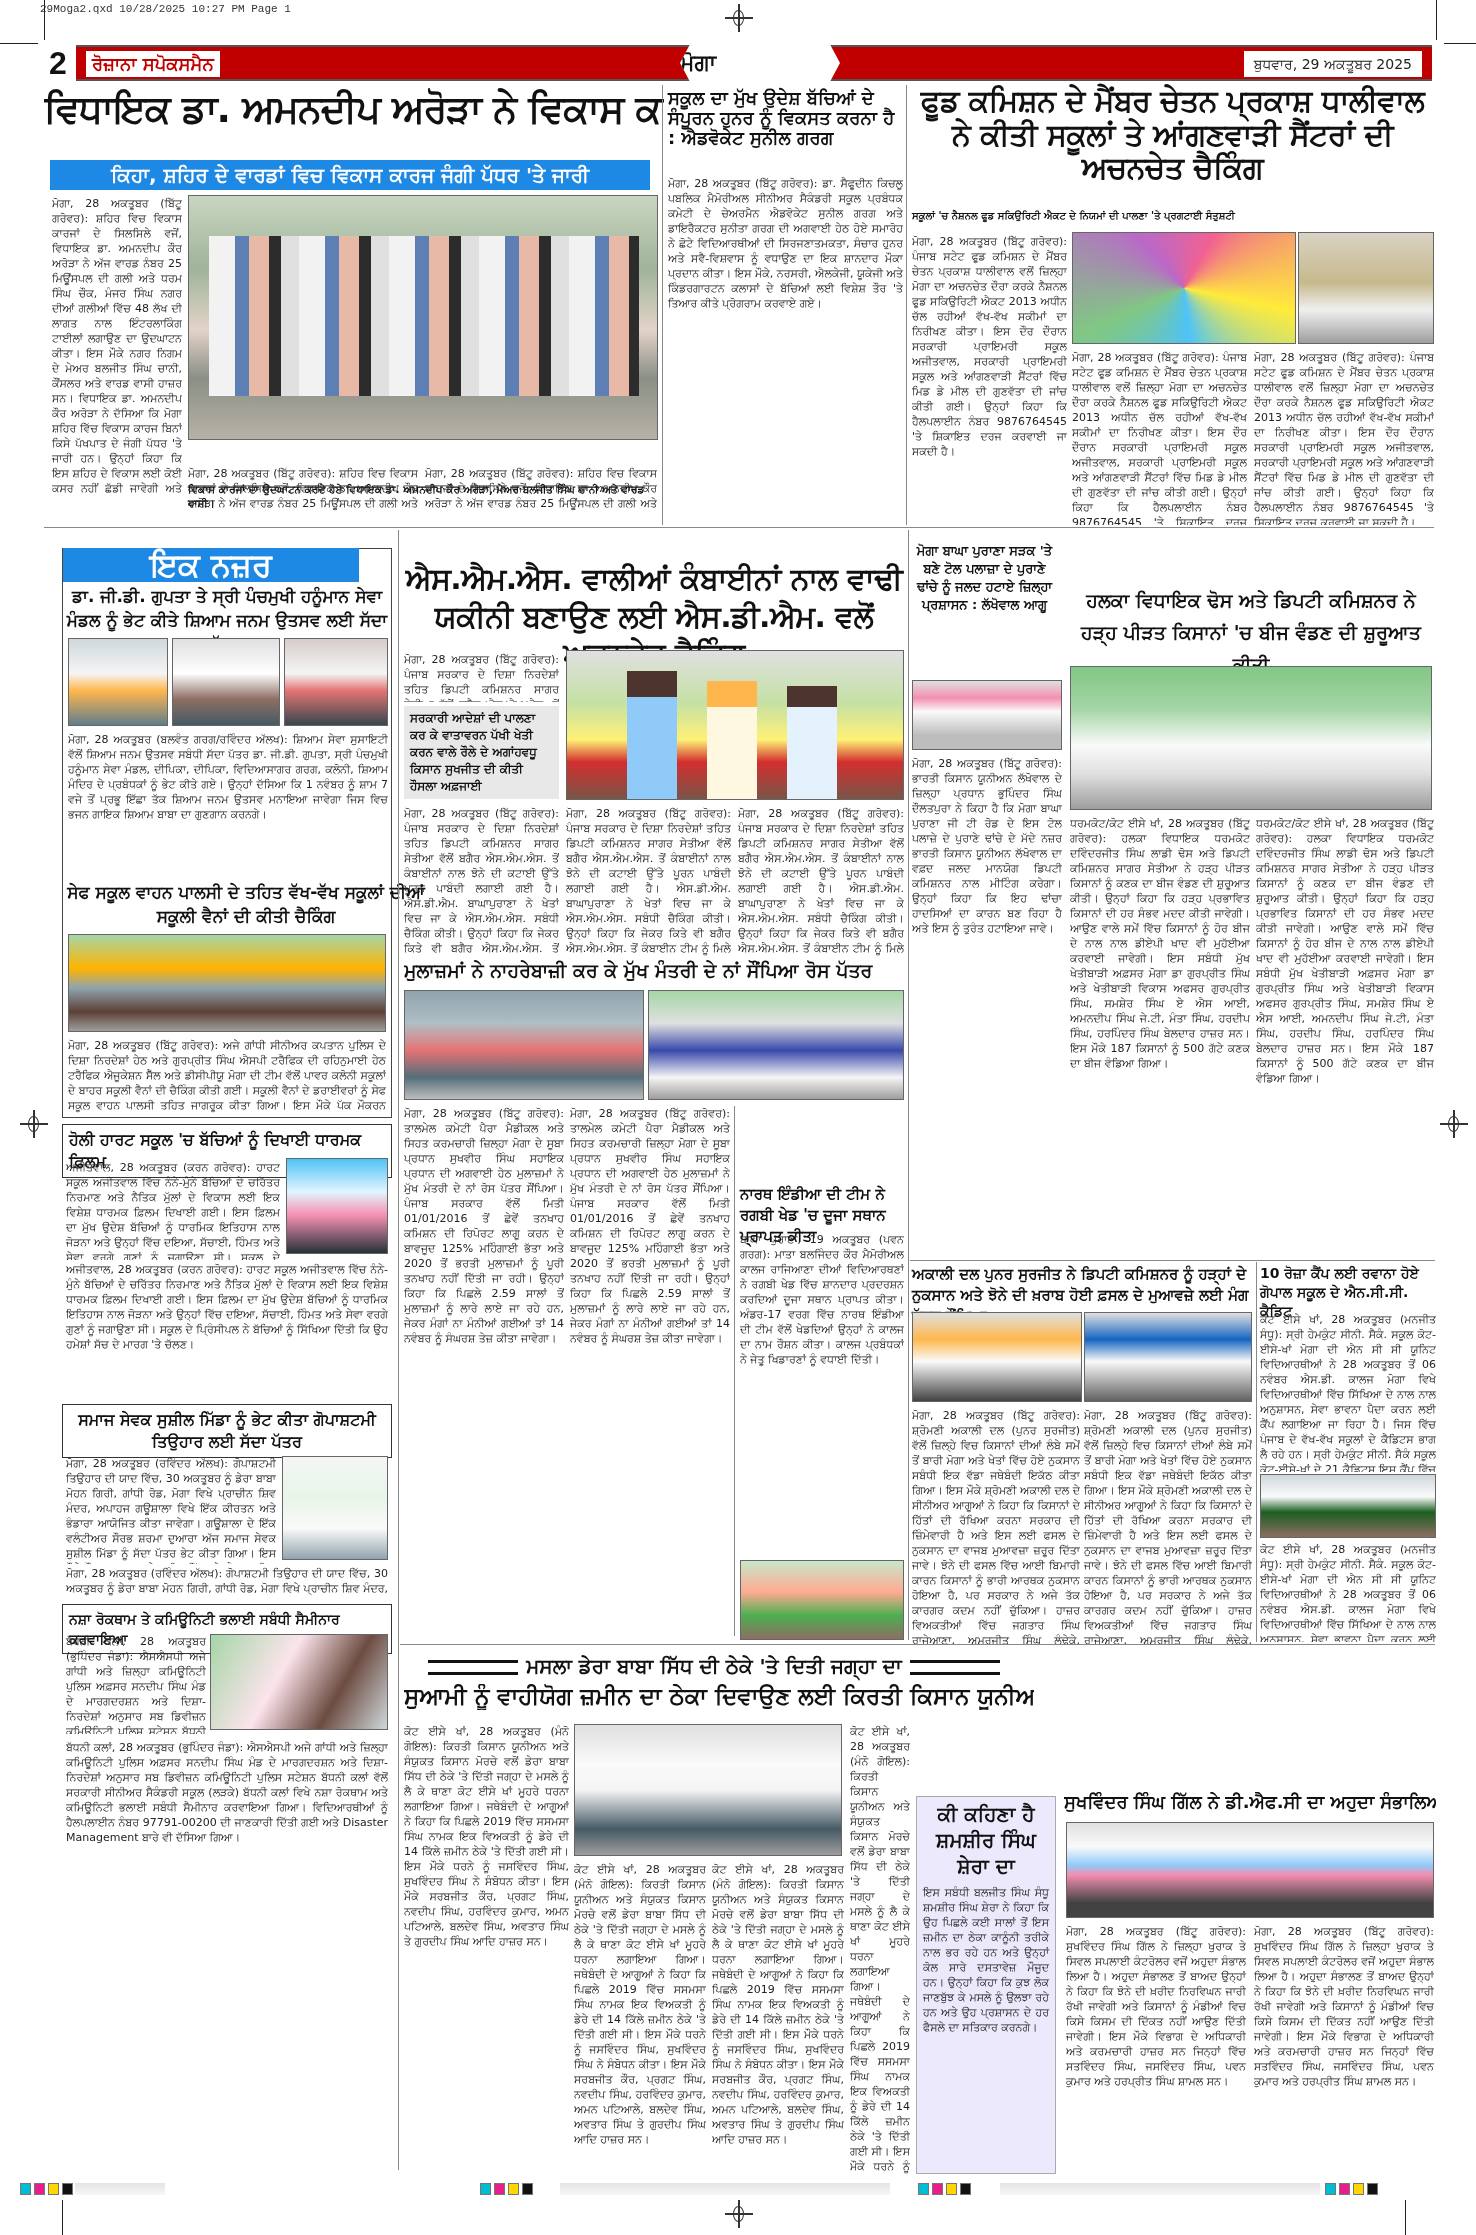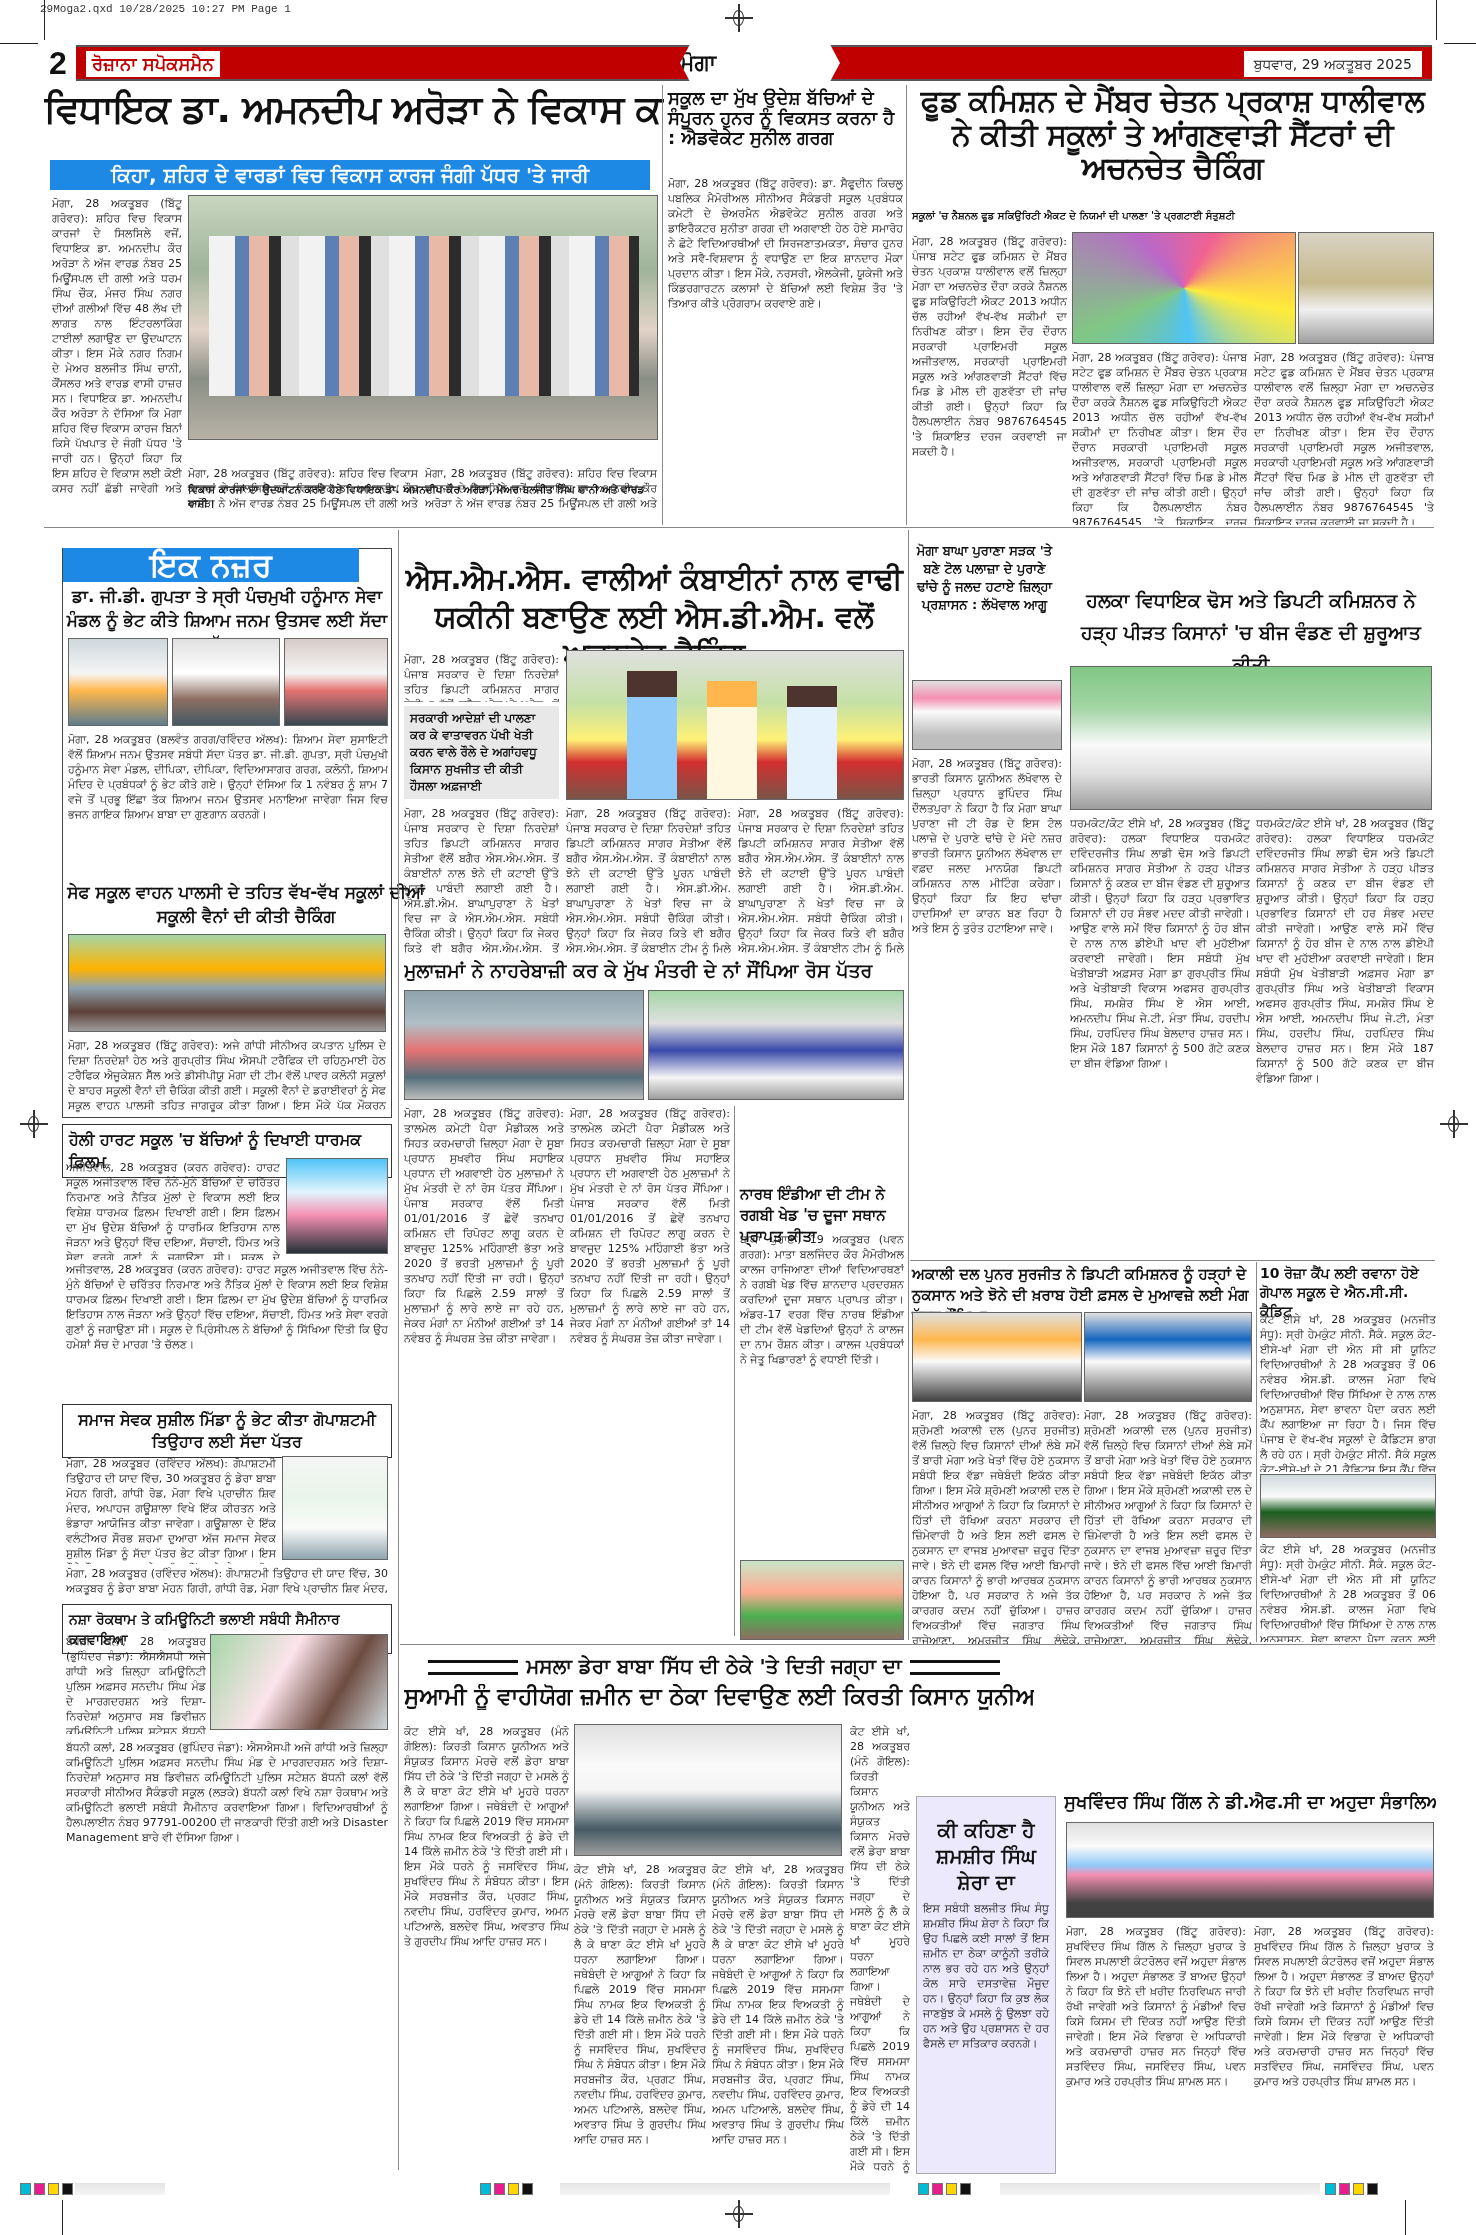--- a/index.html
+++ b/index.html
@@ -174,21 +174,21 @@
 
 <div class="block kicker" style="left:404px;top:1652px;width:620px">ਮਸਲਾ ਡੇਰਾ ਬਾਬਾ ਸਿੱਧ ਦੀ ਠੇਕੇ 'ਤੇ ਦਿਤੀ ਜਗ੍ਹਾ ਦਾ</div>
 <div class="block hl" style="left:404px;top:1684px;width:630px;font-size:23px;white-space:nowrap;overflow:hidden">ਸੁਆਮੀ ਨੂੰ ਵਾਹੀਯੋਗ ਜ਼ਮੀਨ ਦਾ ਠੇਕਾ ਦਿਵਾਉਣ ਲਈ ਕਿਰਤੀ ਕਿਸਾਨ ਯੂਨੀਅਨ ਨੇ ਲਗਾਇਆ ਥਾਣੇ ਮੂਹਰੇ ਧਰਨਾ</div>
 <div class="block body-text" style="left:404px;top:1724px;width:165px;height:450px">ਕੋਟ ਈਸੇ ਖਾਂ, 28 ਅਕਤੂਬਰ (ਮੰਨੋ ਗੋਇਲ): ਕਿਰਤੀ ਕਿਸਾਨ ਯੂਨੀਅਨ ਅਤੇ ਸੰਯੁਕਤ ਕਿਸਾਨ ਮੋਰਚੇ ਵਲੋਂ ਡੇਰਾ ਬਾਬਾ ਸਿੱਧ ਦੀ ਠੇਕੇ 'ਤੇ ਦਿੱਤੀ ਜਗ੍ਹਾ ਦੇ ਮਸਲੇ ਨੂੰ ਲੈ ਕੇ ਥਾਣਾ ਕੋਟ ਈਸੇ ਖਾਂ ਮੂਹਰੇ ਧਰਨਾ ਲਗਾਇਆ ਗਿਆ। ਜਥੇਬੰਦੀ ਦੇ ਆਗੂਆਂ ਨੇ ਕਿਹਾ ਕਿ ਪਿਛਲੇ 2019 ਵਿੱਚ ਸਸਮਸਾ ਸਿੰਘ ਨਾਮਕ ਇਕ ਵਿਅਕਤੀ ਨੂੰ ਡੇਰੇ ਦੀ 14 ਕਿੱਲੇ ਜ਼ਮੀਨ ਠੇਕੇ 'ਤੇ ਦਿੱਤੀ ਗਈ ਸੀ। ਇਸ ਮੌਕੇ ਧਰਨੇ ਨੂੰ ਜਸਵਿੰਦਰ ਸਿੰਘ, ਸੁਖਵਿੰਦਰ ਸਿੰਘ ਨੇ ਸੰਬੋਧਨ ਕੀਤਾ। ਇਸ ਮੌਕੇ ਸਰਬਜੀਤ ਕੌਰ, ਪ੍ਰਗਟ ਸਿੰਘ, ਨਵਦੀਪ ਸਿੰਘ, ਹਰਵਿੰਦਰ ਕੁਮਾਰ, ਅਮਨ ਪਟਿਆਲੇ, ਬਲਦੇਵ ਸਿੰਘ, ਅਵਤਾਰ ਸਿੰਘ ਤੇ ਗੁਰਦੀਪ ਸਿੰਘ ਆਦਿ ਹਾਜ਼ਰ ਸਨ।</div>
 <div class="photo" style="left:574px;top:1724px;width:268px;height:132px;background:linear-gradient(180deg,#e0e0e0,#fafafa 30%,#f5f5f5 50%,#455a64 80%,#9e9e9e)"></div>
 <div class="block body-text" style="left:574px;top:1862px;width:132px;height:312px">ਕੋਟ ਈਸੇ ਖਾਂ, 28 ਅਕਤੂਬਰ (ਮੰਨੋ ਗੋਇਲ): ਕਿਰਤੀ ਕਿਸਾਨ ਯੂਨੀਅਨ ਅਤੇ ਸੰਯੁਕਤ ਕਿਸਾਨ ਮੋਰਚੇ ਵਲੋਂ ਡੇਰਾ ਬਾਬਾ ਸਿੱਧ ਦੀ ਠੇਕੇ 'ਤੇ ਦਿੱਤੀ ਜਗ੍ਹਾ ਦੇ ਮਸਲੇ ਨੂੰ ਲੈ ਕੇ ਥਾਣਾ ਕੋਟ ਈਸੇ ਖਾਂ ਮੂਹਰੇ ਧਰਨਾ ਲਗਾਇਆ ਗਿਆ। ਜਥੇਬੰਦੀ ਦੇ ਆਗੂਆਂ ਨੇ ਕਿਹਾ ਕਿ ਪਿਛਲੇ 2019 ਵਿੱਚ ਸਸਮਸਾ ਸਿੰਘ ਨਾਮਕ ਇਕ ਵਿਅਕਤੀ ਨੂੰ ਡੇਰੇ ਦੀ 14 ਕਿੱਲੇ ਜ਼ਮੀਨ ਠੇਕੇ 'ਤੇ ਦਿੱਤੀ ਗਈ ਸੀ। ਇਸ ਮੌਕੇ ਧਰਨੇ ਨੂੰ ਜਸਵਿੰਦਰ ਸਿੰਘ, ਸੁਖਵਿੰਦਰ ਸਿੰਘ ਨੇ ਸੰਬੋਧਨ ਕੀਤਾ। ਇਸ ਮੌਕੇ ਸਰਬਜੀਤ ਕੌਰ, ਪ੍ਰਗਟ ਸਿੰਘ, ਨਵਦੀਪ ਸਿੰਘ, ਹਰਵਿੰਦਰ ਕੁਮਾਰ, ਅਮਨ ਪਟਿਆਲੇ, ਬਲਦੇਵ ਸਿੰਘ, ਅਵਤਾਰ ਸਿੰਘ ਤੇ ਗੁਰਦੀਪ ਸਿੰਘ ਆਦਿ ਹਾਜ਼ਰ ਸਨ।</div>
 <div class="block body-text" style="left:712px;top:1862px;width:132px;height:312px">ਕੋਟ ਈਸੇ ਖਾਂ, 28 ਅਕਤੂਬਰ (ਮੰਨੋ ਗੋਇਲ): ਕਿਰਤੀ ਕਿਸਾਨ ਯੂਨੀਅਨ ਅਤੇ ਸੰਯੁਕਤ ਕਿਸਾਨ ਮੋਰਚੇ ਵਲੋਂ ਡੇਰਾ ਬਾਬਾ ਸਿੱਧ ਦੀ ਠੇਕੇ 'ਤੇ ਦਿੱਤੀ ਜਗ੍ਹਾ ਦੇ ਮਸਲੇ ਨੂੰ ਲੈ ਕੇ ਥਾਣਾ ਕੋਟ ਈਸੇ ਖਾਂ ਮੂਹਰੇ ਧਰਨਾ ਲਗਾਇਆ ਗਿਆ। ਜਥੇਬੰਦੀ ਦੇ ਆਗੂਆਂ ਨੇ ਕਿਹਾ ਕਿ ਪਿਛਲੇ 2019 ਵਿੱਚ ਸਸਮਸਾ ਸਿੰਘ ਨਾਮਕ ਇਕ ਵਿਅਕਤੀ ਨੂੰ ਡੇਰੇ ਦੀ 14 ਕਿੱਲੇ ਜ਼ਮੀਨ ਠੇਕੇ 'ਤੇ ਦਿੱਤੀ ਗਈ ਸੀ। ਇਸ ਮੌਕੇ ਧਰਨੇ ਨੂੰ ਜਸਵਿੰਦਰ ਸਿੰਘ, ਸੁਖਵਿੰਦਰ ਸਿੰਘ ਨੇ ਸੰਬੋਧਨ ਕੀਤਾ। ਇਸ ਮੌਕੇ ਸਰਬਜੀਤ ਕੌਰ, ਪ੍ਰਗਟ ਸਿੰਘ, ਨਵਦੀਪ ਸਿੰਘ, ਹਰਵਿੰਦਰ ਕੁਮਾਰ, ਅਮਨ ਪਟਿਆਲੇ, ਬਲਦੇਵ ਸਿੰਘ, ਅਵਤਾਰ ਸਿੰਘ ਤੇ ਗੁਰਦੀਪ ਸਿੰਘ ਆਦਿ ਹਾਜ਼ਰ ਸਨ।</div>
 <div class="block body-text" style="left:850px;top:1724px;width:60px;height:450px">ਕੋਟ ਈਸੇ ਖਾਂ, 28 ਅਕਤੂਬਰ (ਮੰਨੋ ਗੋਇਲ): ਕਿਰਤੀ ਕਿਸਾਨ ਯੂਨੀਅਨ ਅਤੇ ਸੰਯੁਕਤ ਕਿਸਾਨ ਮੋਰਚੇ ਵਲੋਂ ਡੇਰਾ ਬਾਬਾ ਸਿੱਧ ਦੀ ਠੇਕੇ 'ਤੇ ਦਿੱਤੀ ਜਗ੍ਹਾ ਦੇ ਮਸਲੇ ਨੂੰ ਲੈ ਕੇ ਥਾਣਾ ਕੋਟ ਈਸੇ ਖਾਂ ਮੂਹਰੇ ਧਰਨਾ ਲਗਾਇਆ ਗਿਆ। ਜਥੇਬੰਦੀ ਦੇ ਆਗੂਆਂ ਨੇ ਕਿਹਾ ਕਿ ਪਿਛਲੇ 2019 ਵਿੱਚ ਸਸਮਸਾ ਸਿੰਘ ਨਾਮਕ ਇਕ ਵਿਅਕਤੀ ਨੂੰ ਡੇਰੇ ਦੀ 14 ਕਿੱਲੇ ਜ਼ਮੀਨ ਠੇਕੇ 'ਤੇ ਦਿੱਤੀ ਗਈ ਸੀ। ਇਸ ਮੌਕੇ ਧਰਨੇ ਨੂੰ ਜਸਵਿੰਦਰ ਸਿੰਘ, ਸੁਖਵਿੰਦਰ ਸਿੰਘ ਨੇ ਸੰਬੋਧਨ ਕੀਤਾ। ਇਸ ਮੌਕੇ ਸਰਬਜੀਤ ਕੌਰ, ਪ੍ਰਗਟ ਸਿੰਘ, ਨਵਦੀਪ ਸਿੰਘ, ਹਰਵਿੰਦਰ ਕੁਮਾਰ, ਅਮਨ ਪਟਿਆਲੇ, ਬਲਦੇਵ ਸਿੰਘ, ਅਵਤਾਰ ਸਿੰਘ ਤੇ ਗੁਰਦੀਪ ਸਿੰਘ ਆਦਿ ਹਾਜ਼ਰ ਸਨ।</div>
 
 <div class="block tinted" style="left:916px;top:1796px;width:140px;height:378px;border:1px solid #aaa">
-  <div class="hl center" style="font-size:20px;line-height:26px;padding:20px 4px 6px">ਕੀ ਕਹਿਣਾ ਹੈ ਸ਼ਮਸ਼ੀਰ ਸਿੰਘ ਸ਼ੇਰਾ ਦਾ</div>
+  <div class="hl center" style="font-size:20px;line-height:26px;padding:4px 4px 6px">ਕੀ ਕਹਿਣਾ ਹੈ ਸ਼ਮਸ਼ੀਰ ਸਿੰਘ ਸ਼ੇਰਾ ਦਾ</div>
   <div class="body-text" style="padding:0 6px;height:290px">ਇਸ ਸਬੰਧੀ ਬਲਜੀਤ ਸਿੰਘ ਸੰਧੂ ਸ਼ਮਸ਼ੀਰ ਸਿੰਘ ਸ਼ੇਰਾ ਨੇ ਕਿਹਾ ਕਿ ਉਹ ਪਿਛਲੇ ਕਈ ਸਾਲਾਂ ਤੋਂ ਇਸ ਜ਼ਮੀਨ ਦਾ ਠੇਕਾ ਕਾਨੂੰਨੀ ਤਰੀਕੇ ਨਾਲ ਭਰ ਰਹੇ ਹਨ ਅਤੇ ਉਨ੍ਹਾਂ ਕੋਲ ਸਾਰੇ ਦਸਤਾਵੇਜ਼ ਮੌਜੂਦ ਹਨ। ਉਨ੍ਹਾਂ ਕਿਹਾ ਕਿ ਕੁਝ ਲੋਕ ਜਾਣਬੁੱਝ ਕੇ ਮਸਲੇ ਨੂੰ ਉਲਝਾ ਰਹੇ ਹਨ ਅਤੇ ਉਹ ਪ੍ਰਸ਼ਾਸਨ ਦੇ ਹਰ ਫੈਸਲੇ ਦਾ ਸਤਿਕਾਰ ਕਰਨਗੇ।</div>
 </div>
 
 <div class="block hl" style="left:1064px;top:1792px;width:372px;font-size:18px;white-space:nowrap;overflow:hidden">ਸੁਖਵਿੰਦਰ ਸਿੰਘ ਗਿੱਲ ਨੇ ਡੀ.ਐਫ.ਸੀ ਦਾ ਅਹੁਦਾ ਸੰਭਾਲਿਆ</div>
 <div class="photo" style="left:1066px;top:1822px;width:368px;height:96px;background:linear-gradient(180deg,#e0e0e0,#fafafa 25%,#90caf9 45%,#f48fb1 55%,#424242 85%)"></div>
 <div class="block body-text" style="left:1066px;top:1924px;width:180px;height:250px">ਮੋਗਾ, 28 ਅਕਤੂਬਰ (ਬਿੱਟੂ ਗਰੋਵਰ): ਸੁਖਵਿੰਦਰ ਸਿੰਘ ਗਿੱਲ ਨੇ ਜ਼ਿਲ੍ਹਾ ਖੁਰਾਕ ਤੇ ਸਿਵਲ ਸਪਲਾਈ ਕੰਟਰੋਲਰ ਵਜੋਂ ਅਹੁਦਾ ਸੰਭਾਲ ਲਿਆ ਹੈ। ਅਹੁਦਾ ਸੰਭਾਲਣ ਤੋਂ ਬਾਅਦ ਉਨ੍ਹਾਂ ਨੇ ਕਿਹਾ ਕਿ ਝੋਨੇ ਦੀ ਖ਼ਰੀਦ ਨਿਰਵਿਘਨ ਜਾਰੀ ਰੱਖੀ ਜਾਵੇਗੀ ਅਤੇ ਕਿਸਾਨਾਂ ਨੂੰ ਮੰਡੀਆਂ ਵਿਚ ਕਿਸੇ ਕਿਸਮ ਦੀ ਦਿੱਕਤ ਨਹੀਂ ਆਉਣ ਦਿੱਤੀ ਜਾਵੇਗੀ। ਇਸ ਮੌਕੇ ਵਿਭਾਗ ਦੇ ਅਧਿਕਾਰੀ ਅਤੇ ਕਰਮਚਾਰੀ ਹਾਜ਼ਰ ਸਨ ਜਿਨ੍ਹਾਂ ਵਿੱਚ ਸਤਵਿੰਦਰ ਸਿੰਘ, ਜਸਵਿੰਦਰ ਸਿੰਘ, ਪਵਨ ਕੁਮਾਰ ਅਤੇ ਹਰਪ੍ਰੀਤ ਸਿੰਘ ਸ਼ਾਮਲ ਸਨ।</div>
 <div class="block body-text" style="left:1254px;top:1924px;width:180px;height:250px">ਮੋਗਾ, 28 ਅਕਤੂਬਰ (ਬਿੱਟੂ ਗਰੋਵਰ): ਸੁਖਵਿੰਦਰ ਸਿੰਘ ਗਿੱਲ ਨੇ ਜ਼ਿਲ੍ਹਾ ਖੁਰਾਕ ਤੇ ਸਿਵਲ ਸਪਲਾਈ ਕੰਟਰੋਲਰ ਵਜੋਂ ਅਹੁਦਾ ਸੰਭਾਲ ਲਿਆ ਹੈ। ਅਹੁਦਾ ਸੰਭਾਲਣ ਤੋਂ ਬਾਅਦ ਉਨ੍ਹਾਂ ਨੇ ਕਿਹਾ ਕਿ ਝੋਨੇ ਦੀ ਖ਼ਰੀਦ ਨਿਰਵਿਘਨ ਜਾਰੀ ਰੱਖੀ ਜਾਵੇਗੀ ਅਤੇ ਕਿਸਾਨਾਂ ਨੂੰ ਮੰਡੀਆਂ ਵਿਚ ਕਿਸੇ ਕਿਸਮ ਦੀ ਦਿੱਕਤ ਨਹੀਂ ਆਉਣ ਦਿੱਤੀ ਜਾਵੇਗੀ। ਇਸ ਮੌਕੇ ਵਿਭਾਗ ਦੇ ਅਧਿਕਾਰੀ ਅਤੇ ਕਰਮਚਾਰੀ ਹਾਜ਼ਰ ਸਨ ਜਿਨ੍ਹਾਂ ਵਿੱਚ ਸਤਵਿੰਦਰ ਸਿੰਘ, ਜਸਵਿੰਦਰ ਸਿੰਘ, ਪਵਨ ਕੁਮਾਰ ਅਤੇ ਹਰਪ੍ਰੀਤ ਸਿੰਘ ਸ਼ਾਮਲ ਸਨ।</div>
 
 <div class="colorbar" style="left:20px">
   <span style="background:#00bcd4"></span>

